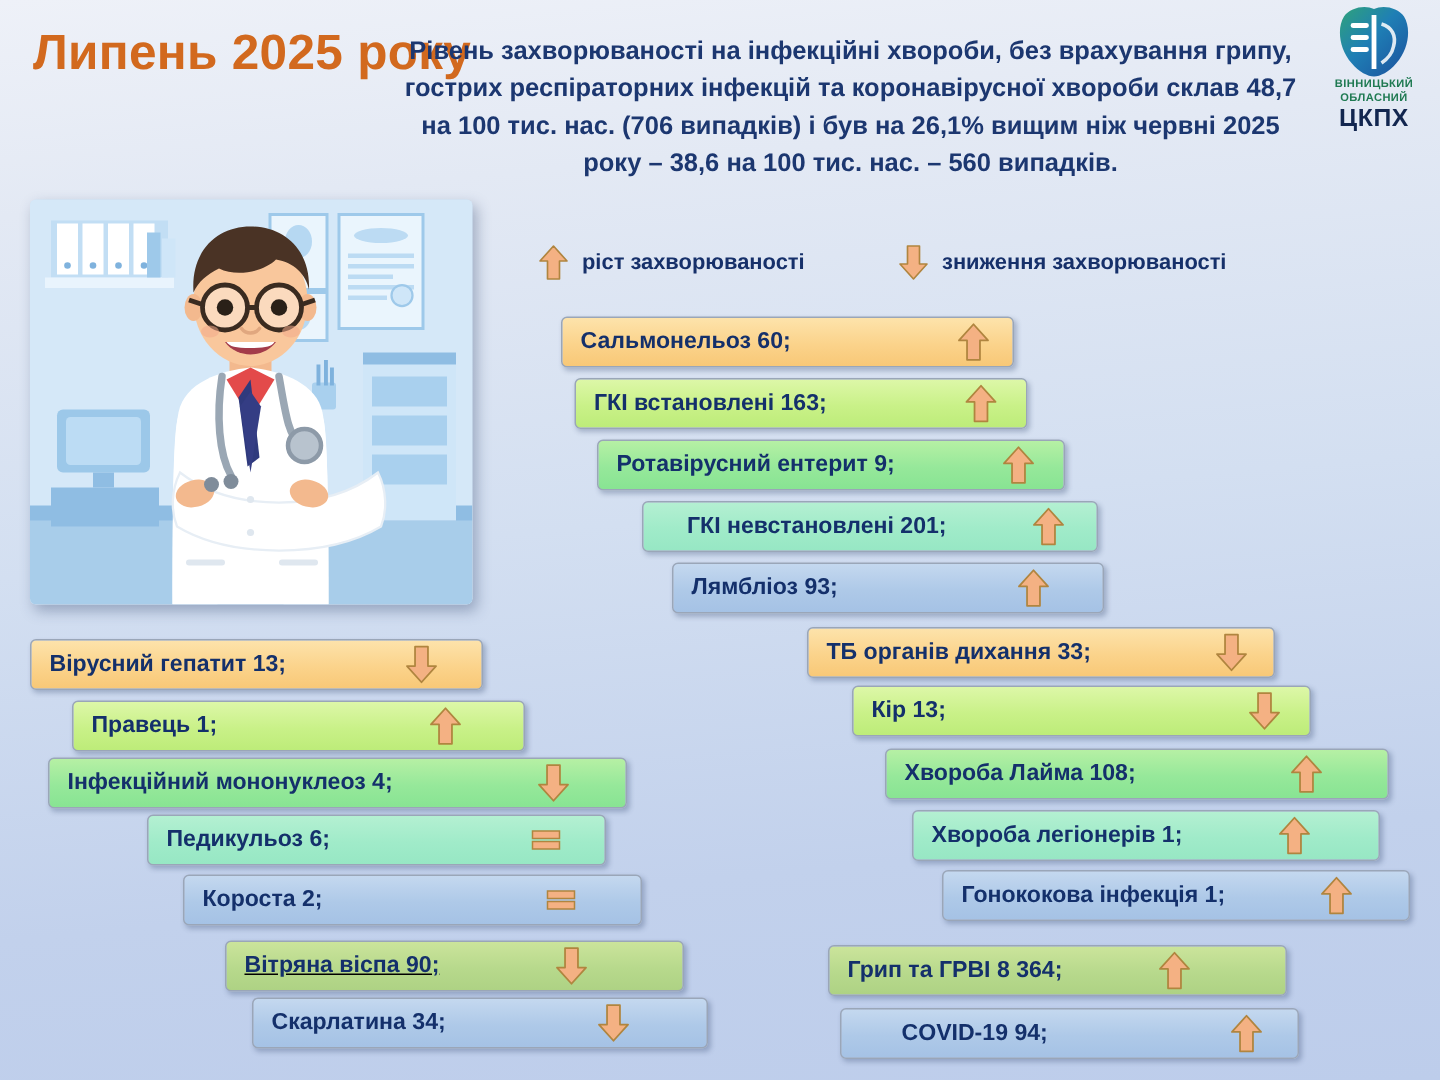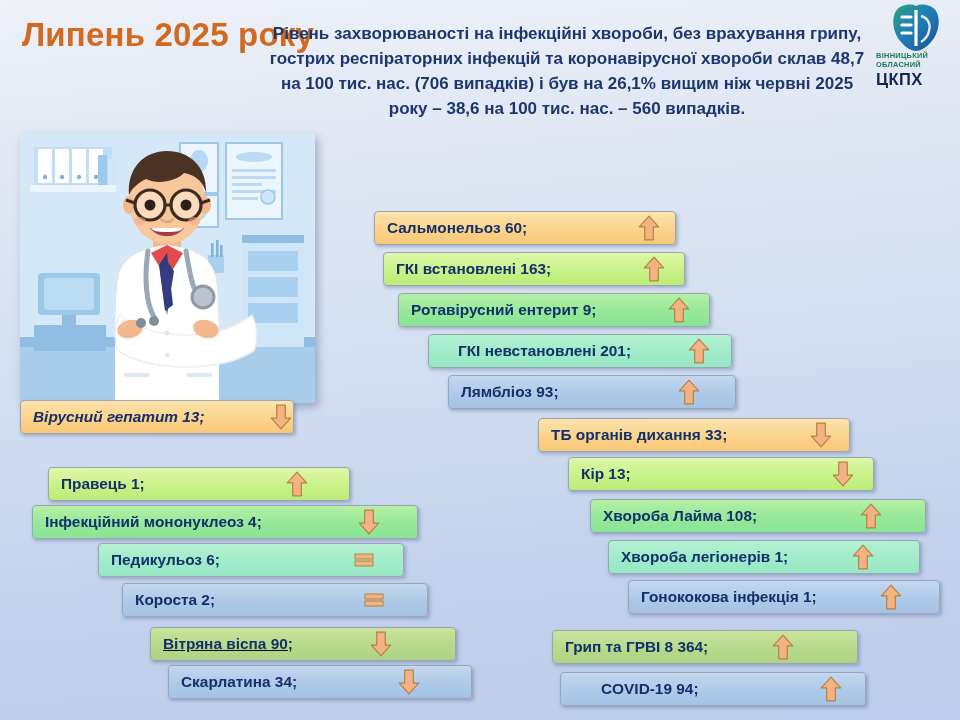--- a/index.html
+++ b/index.html
@@ -17,21 +17,21 @@
     font-size:33px;font-weight:bold;color:#d2691e;
     letter-spacing:.2px;white-space:nowrap;
   }
   .lead{
     position:absolute;left:262px;top:22px;width:610px;
     text-align:center;color:#1c3770;font-weight:bold;
     font-size:17px;line-height:1.47;
   }
 
   
-  .logo{position:absolute;left:876px;top:4px;width:80px;}
+  .logo{position:absolute;left:876px;top:4px;width:80px;text-align:center;}
   .logo svg{display:block;margin:0 auto;}
   .logo-l1,.logo-l2{
     color:#1f7a52;font-weight:bold;font-size:7.4px;letter-spacing:.3px;line-height:1.15;
   }
   .logo-l3{color:#12264f;font-weight:bold;font-size:16.5px;letter-spacing:.4px;margin-top:1px;}
 
   
   .doctor{
     position:absolute;left:20px;top:133px;width:295px;height:270px;
     border-radius:4px;overflow:hidden;
@@ -189,20 +189,38 @@
         <ellipse cx="174" cy="88" rx="6" ry="4" fill="#f2a98a" opacity=".55"></ellipse>
 
         <circle cx="147" cy="200" r="2.4" fill="#dfe7ef"></circle>
         <circle cx="147" cy="222" r="2.4" fill="#dfe7ef"></circle>
         <rect x="104" y="240" width="26" height="4" rx="2" fill="#dfe7ef"></rect>
         <rect x="166" y="240" width="26" height="4" rx="2" fill="#dfe7ef"></rect>
       </g>
     </svg>
   </div>
 
+  <div class="legend">
+    <div class="legend-item lg-up">
+      <span>
+        <svg class="arrow-up" width="22" height="26" viewBox="0 0 22 26" aria-hidden="true">
+          <path d="M11 2l9 10h-5v12H7V12H2z" fill="#f4b183" stroke="#b0853f" stroke-width="1.1" stroke-linejoin="round"></path>
+        </svg>
+      </span>
+      <span>ріст захворюваності</span>
+    </div>
+    <div class="legend-item lg-down">
+      <span>
+        <svg class="arrow-down" width="22" height="26" viewBox="0 0 22 26" aria-hidden="true">
+          <path d="M11 24l9-10h-5V2H7v12H2z" fill="#f4b183" stroke="#b0853f" stroke-width="1.1" stroke-linejoin="round"></path>
+        </svg>
+      </span>
+      <span>зниження захворюваності</span>
+    </div>
+  </div>
 
   <div id="bars-layer">
       <div class="bar c-orange" style="left: 358px; top: 211px; width: 302px; margin-left: 16px;">
         <span class="lbl">Сальмонельоз 60;</span>
         <span class="mark" style="left: 262px;">
           <svg width="24" height="28" viewBox="0 0 22 26">
             <path d="M11 2l9 10h-5v12H7V12H2z" fill="#f4b183" stroke="#b0853f" stroke-width="1.1" stroke-linejoin="round"></path>
           </svg>
         </span>
       </div>
@@ -231,21 +249,21 @@
         </span>
       </div>
       <div class="bar c-blue" style="left: 448px; top: 375px; width: 288px;">
         <span class="lbl">Лямбліоз 93;</span>
         <span class="mark" style="left: 228px;">
           <svg width="24" height="28" viewBox="0 0 22 26">
             <path d="M11 2l9 10h-5v12H7V12H2z" fill="#f4b183" stroke="#b0853f" stroke-width="1.1" stroke-linejoin="round"></path>
           </svg>
         </span>
       </div>
-      <div class="bar c-orange" style="left: 20px; top: 400px; width: 274px; font-style: italic;">
+      <div class="bar c-orange" style="left: 20px; top: 426px; width: 302px;">
         <span class="lbl">Вірусний гепатит 13;</span>
         <span class="mark" style="left: 248px;">
           <svg width="24" height="28" viewBox="0 0 22 26">
             <path d="M11 24l9-10h-5V2H7v12H2z" fill="#f4b183" stroke="#b0853f" stroke-width="1.1" stroke-linejoin="round"></path>
           </svg>
         </span>
       </div>
       <div class="bar c-lime" style="left: 48px; top: 467px; width: 302px;">
         <span class="lbl">Правець 1;</span>
         <span class="mark" style="left: 236px;">

